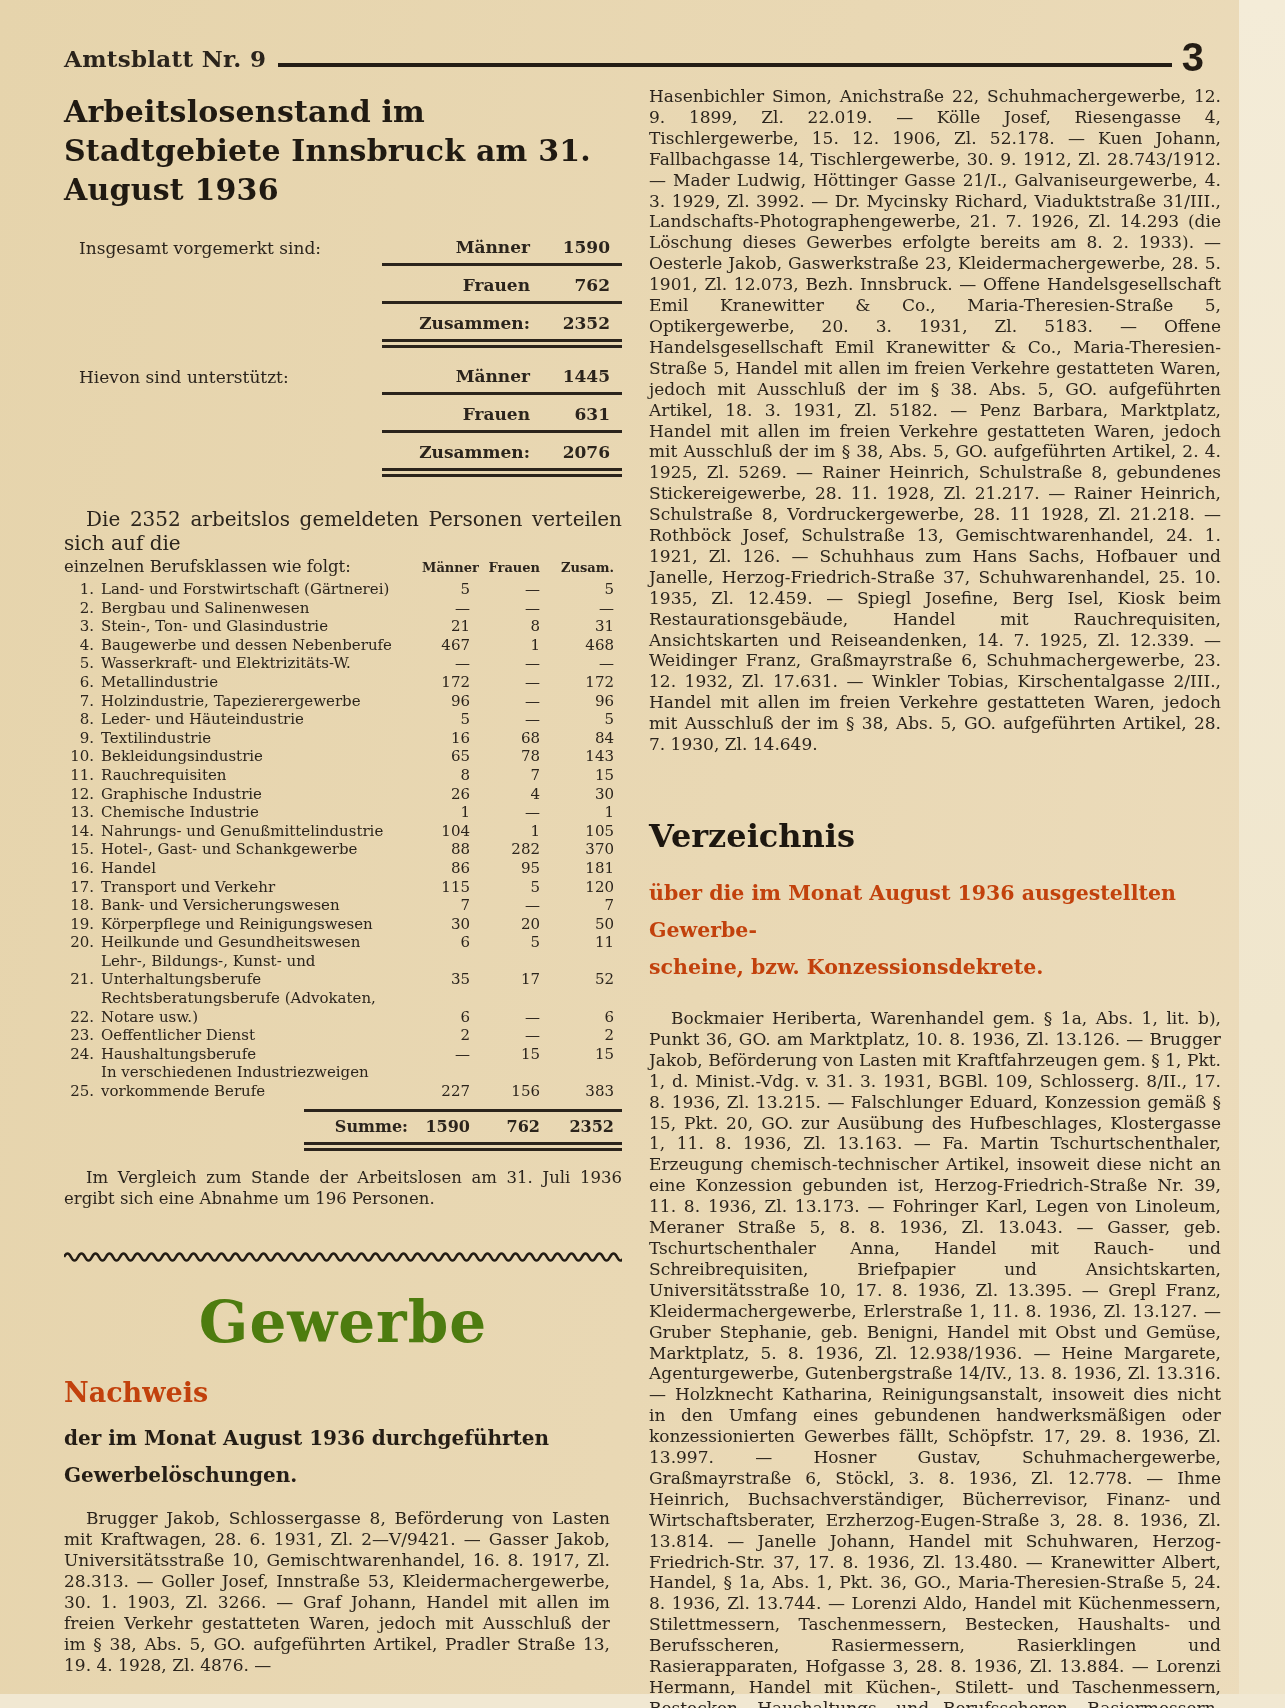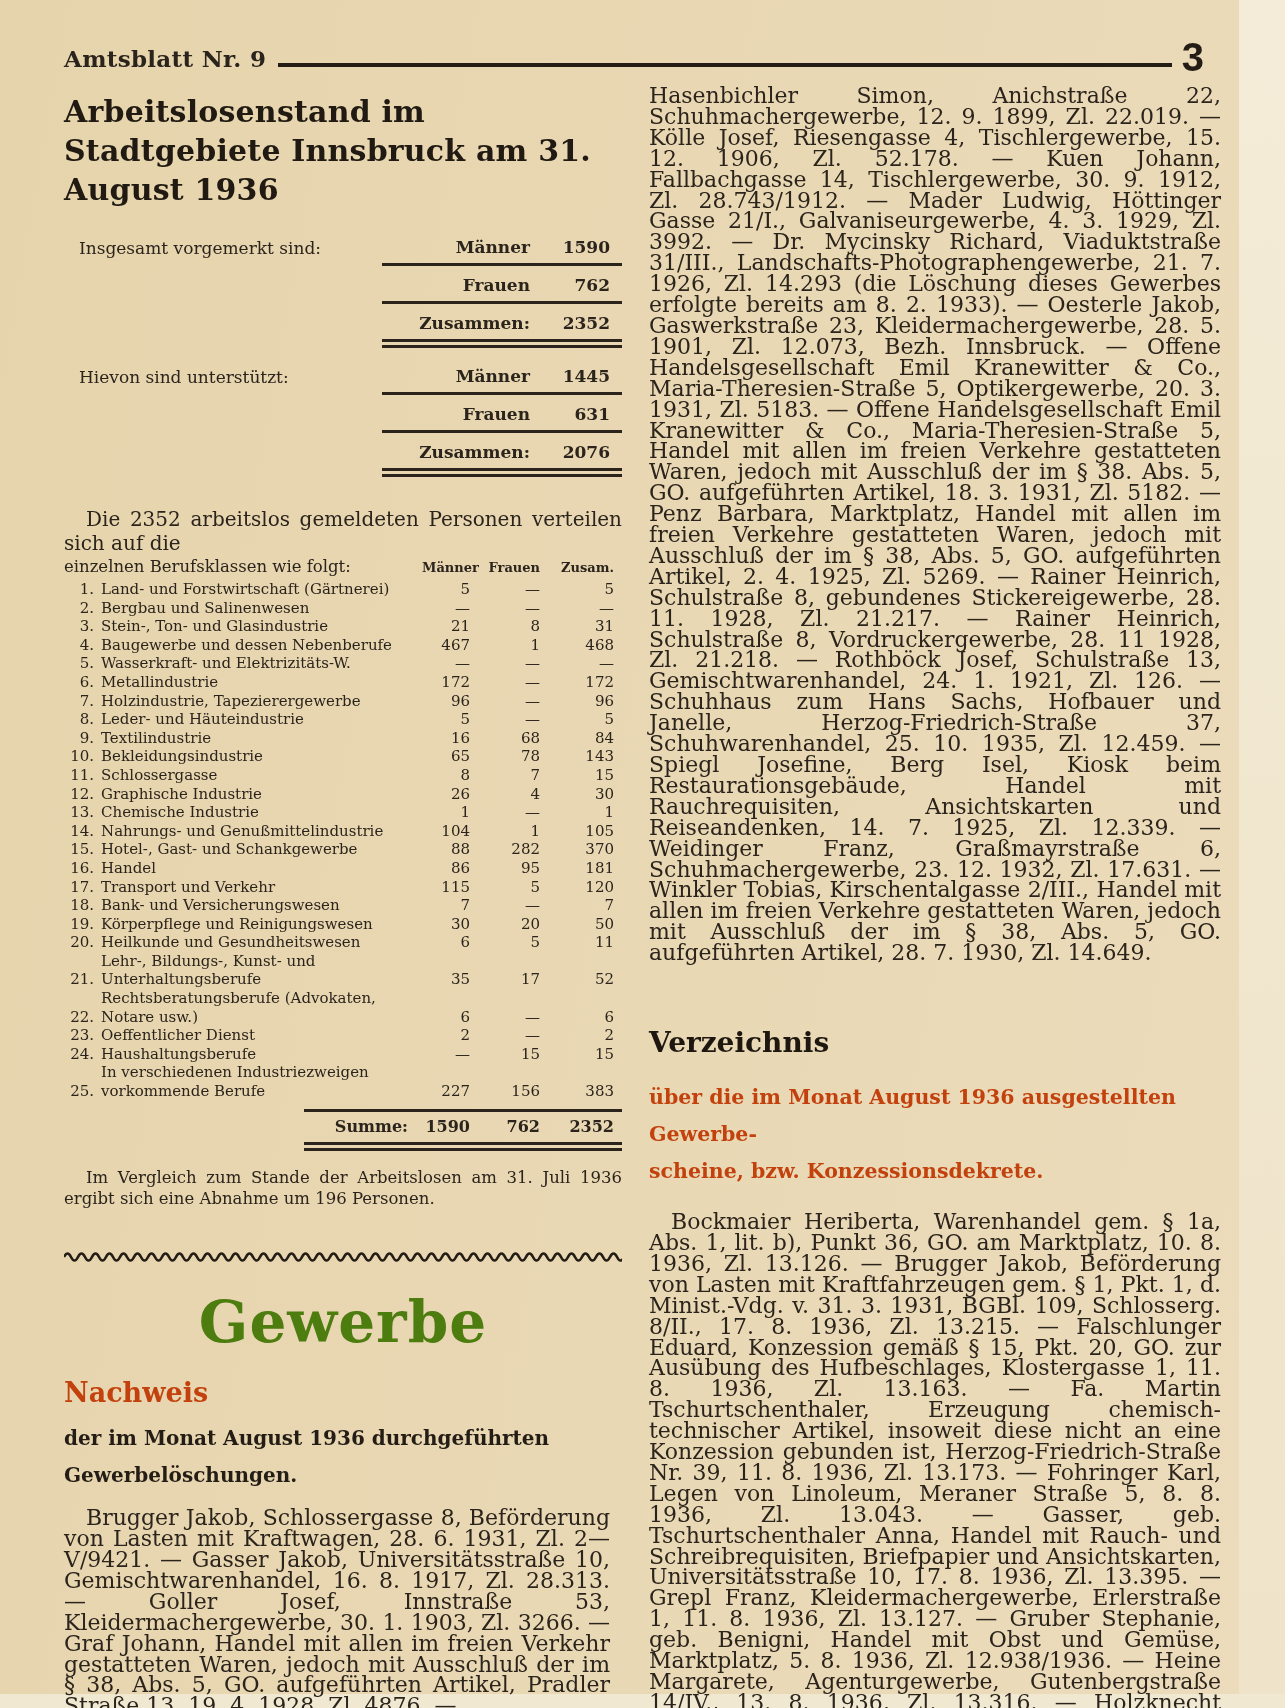--- a/index.html
+++ b/index.html
@@ -57,24 +57,24 @@
   .sum-rule-bottom{margin-left:240px;height:3px;border-top:3px solid #2b241c;border-bottom:3px solid #2b241c;}
 
   .comparison{margin:16px 0 0 0;font-size:16.5px;line-height:21px;text-align:justify;text-indent:22px;}
 
   .wavy{display:block;margin-top:40px;}
 
   .gewerbe-title{margin:28px 0 0 0;font-size:58px;font-weight:bold;line-height:62px;color:#4d7c0f;letter-spacing:1px;text-align:center;}
   .nachweis-title{margin:24px 0 0 0;font-size:27px;font-weight:bold;color:#c2410c;}
   .nachweis-sub{margin-top:12px;font-size:20px;font-weight:bold;line-height:37px;color:#241d15;}
 
-  .body-par{margin:14px 12px 0 0;font-size:22px;line-height:20.9px;text-align:justify;text-indent:22px;}
+  .body-par{margin:14px 12px 0 0;font-size:17px;line-height:20.9px;text-align:justify;text-indent:22px;}
   .body-par.first{margin-top:0;text-indent:0;}
 
-  .verzeichnis-title{margin:62px 0 0 0;font-size:28px;font-weight:bold;color:#1d1710;}
+  .verzeichnis-title{margin:62px 0 0 0;font-size:32px;font-weight:bold;color:#1d1710;}
   .verzeichnis-sub{margin-top:20px;font-size:20.5px;font-weight:bold;line-height:37px;color:#c2410c;}
   .scheine-par{margin-top:22px;}
 </style>
 </head>
 <body>
 
 <div class="edge-right"></div>
 <div class="edge-bottom"></div>
 
 <div class="masthead">
@@ -203,21 +203,21 @@
       </div>
       <div class="occ-row">
         <span class="occ-num">10.</span>
         <span class="occ-label">Bekleidungsindustrie</span>
         <span class="occ-m">65</span>
         <span class="occ-f">78</span>
         <span class="occ-z">143</span>
       </div>
       <div class="occ-row">
         <span class="occ-num">11.</span>
-        <span class="occ-label">Schlossergasse</span>
+        <span class="occ-label">Rauchrequisiten</span>
         <span class="occ-m">8</span>
         <span class="occ-f">7</span>
         <span class="occ-z">15</span>
       </div>
       <div class="occ-row">
         <span class="occ-num">12.</span>
         <span class="occ-label">Graphische Industrie</span>
         <span class="occ-m">26</span>
         <span class="occ-f">4</span>
         <span class="occ-z">30</span>

